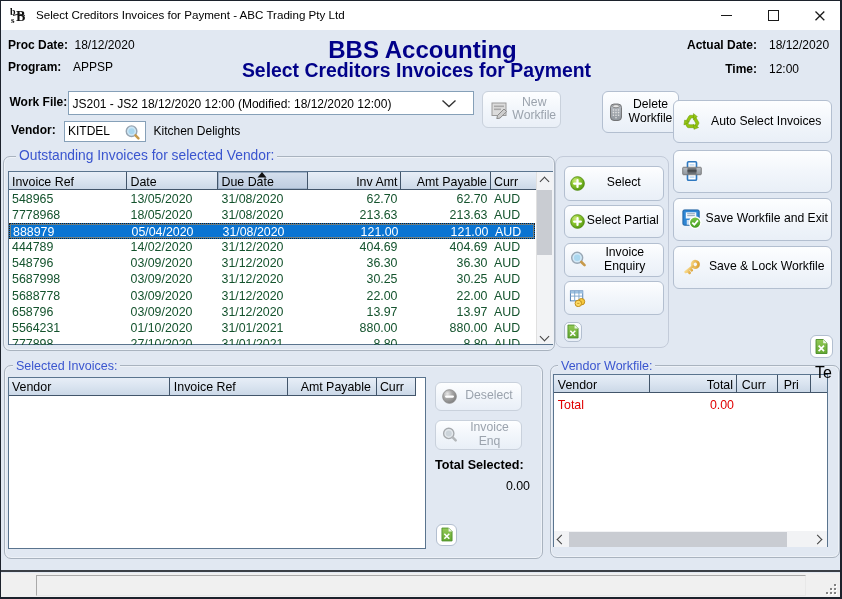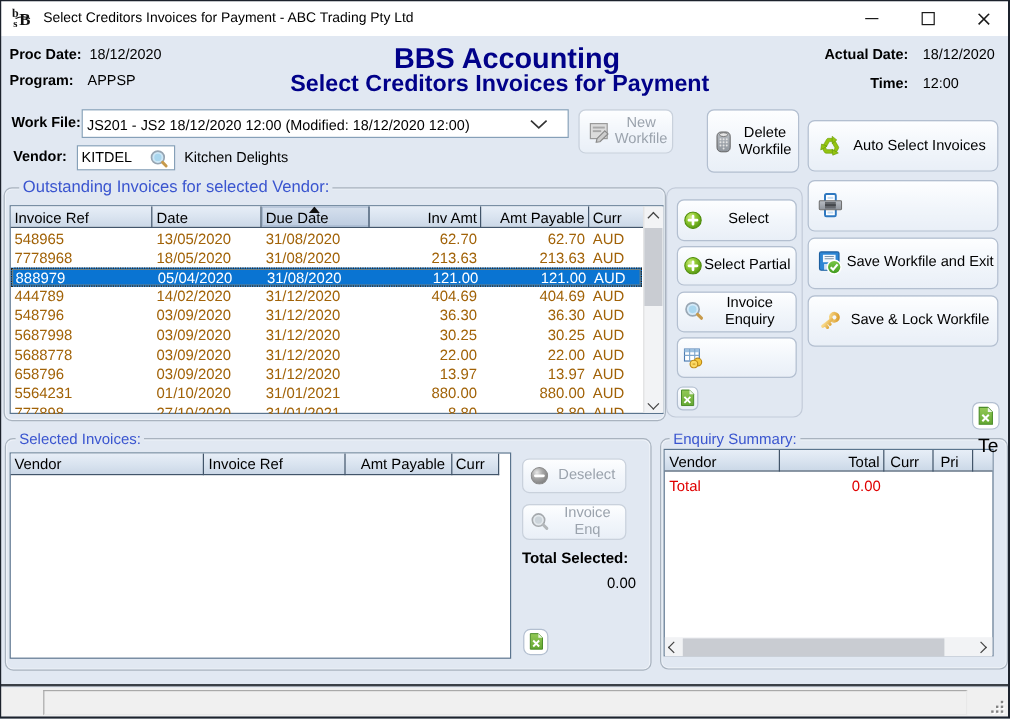--- a/index.html
+++ b/index.html
@@ -14,21 +14,21 @@
 .val{font-size:12px;color:#000}
 .glabel{font-size:12.5px;color:#3a55cf;background:#e1e8f2;padding:0 3px}
 .group{border:1px solid #a9b3bf;border-radius:7px;box-shadow:inset 0 0 0 1px #eef2f8}
 .panel{border:1px solid #c3cbd9;border-radius:8px}
 .btn{background:linear-gradient(180deg,#fdfeff 0%,#f2f6fb 50%,#e9eff7 100%);border:1px solid #b3bfd0;border-radius:6px;box-sizing:border-box;display:flex;align-items:center;font-size:12.2px;color:#000}
 .btn .tx{flex:1;text-align:center;line-height:1.12;white-space:nowrap}
 .dis{color:#9ba3ad;border-color:#c9d1dc}
 .tbl{background:#fff;border:1px solid #5a748e;box-sizing:border-box}
 .thd{background:linear-gradient(180deg,#d6e0ed 0%,#c9d6e7 50%,#bdcce0 100%)}
 .sep{position:absolute;width:1px;background:#42556a}
-.row{position:absolute;font-size:12.4px;color:#a16207;height:16px;line-height:16px}
+.row{position:absolute;font-size:12.4px;color:#14532d;height:16px;line-height:16px}
 .cell{position:absolute;white-space:nowrap}
 .r{text-align:right}
 
 .sbtrack{background:#f2f3f5}
 .sbthumb{background:#c9ccd2}
 .chev{position:absolute;width:6px;height:6px;border-right:1.5px solid #404040;border-bottom:1.5px solid #404040}
 .grip{position:absolute;width:2px;height:2px;background:#828282;box-shadow:1px 1px 0 #fff}
 </style>
 </head>
 <body>
@@ -111,21 +111,21 @@
 
 <div class="a btn dis" style="left:481.5px;top:91px;width:79.5px;height:36.5px">
 <svg style="margin-left:7px" width="19" height="19" viewBox="0 0 19 19">
       <rect x="2" y="3" width="14" height="12.5" fill="#dcdcdc" stroke="#9a9a9a"></rect>
       <rect x="4" y="5.5" width="10" height="1.6" fill="#a8a8a8"></rect>
       <rect x="4" y="8.5" width="7" height="1.6" fill="#a8a8a8"></rect>
       <path d="M7.5 15.5 L14 9 l2.6 2.6 L10 18.1 l-3.2 .6z" fill="#cdcdcd" stroke="#8a8a8a"></path>
     </svg>
 <div class="tx">New<br>Workfile</div>
 </div>
-<div class="a btn" style="left:589px;top:91px;width:77px;height:53px">
+<div class="a btn" style="left:602px;top:91px;width:77px;height:42px">
 <svg style="margin-left:6px" width="14" height="20" viewBox="0 0 14 20">
       <rect x="1.5" y="2" width="11" height="16.5" rx="3.5" fill="url(#prt)" stroke="#5f5f5f" stroke-width="0.8"></rect>
       <ellipse cx="7" cy="4.2" rx="3.4" ry="1.6" fill="#e6e6e6" stroke="#6a6a6a" stroke-width="0.7"></ellipse>
       <g fill="#e3e3e3">
         <circle cx="4.4" cy="8" r="0.8"></circle>
         <circle cx="7" cy="8" r="0.8"></circle>
         <circle cx="9.6" cy="8" r="0.8"></circle>
         <circle cx="4.4" cy="10.6" r="0.8"></circle>
         <circle cx="7" cy="10.6" r="0.8"></circle>
         <circle cx="9.6" cy="10.6" r="0.8"></circle>
@@ -368,21 +368,21 @@
 <div class="a val" style="left:460px;top:478.5px;width:70px;text-align:right;font-size:12.4px">0.00</div>
 <div class="a btn" style="left:436px;top:524px;width:21px;height:21.5px;border-radius:6px;justify-content:center;background:#fff">
 <svg width="12" height="15" viewBox="0 0 13 16">
       <path d="M1 1h7.2l3.8 3.8V15H1z" fill="url(#ex)" stroke="#4a8c28" stroke-width="0.9"></path>
       <path d="M8.2 1l3.8 3.8H8.2z" fill="#edf5e6"></path>
       <path d="M3.6 7.2l5.4 5.4M9 7.2l-5.4 5.4" stroke="#fff" stroke-width="1.7"></path>
     </svg>
 </div>
 
 <div class="a group" style="left:549.5px;top:365px;width:288px;height:191px"></div>
-<div class="a glabel" style="left:558px;top:358.5px">Enquiry Summary:</div>
+<div class="a glabel" style="left:558px;top:358.5px">Vendor Workfile:</div>
 <div class="a tbl" style="left:553px;top:374px;width:274.5px;height:173px"></div>
 <div class="a" style="left:554px;top:375px;width:272.5px;height:18.4px;background:linear-gradient(180deg,#e7eef7 0%,#dae4f0 50%,#cbd8e7 100%);border-bottom:1px solid #42556a;box-sizing:border-box"></div>
 <div class="a" style="left:557.8px;top:378px;font-size:12.4px">Vendor</div>
 <div class="a" style="left:649.3px;top:378px;width:83.7px;text-align:right;font-size:12.4px">Total</div>
 <div class="a" style="left:741.8px;top:378px;font-size:12.4px">Curr</div>
 <div class="a" style="left:783.7px;top:378px;font-size:12.4px">Pri</div>
 <div class="a" style="left:815.1px;top:364px;font-size:16px">Te</div>
 <div class="sep" style="left:649.3px;top:375px;height:18.4px"></div>
 <div class="sep" style="left:735.5px;top:375px;height:18.4px"></div>
 <div class="sep" style="left:776.7px;top:375px;height:18.4px"></div>

